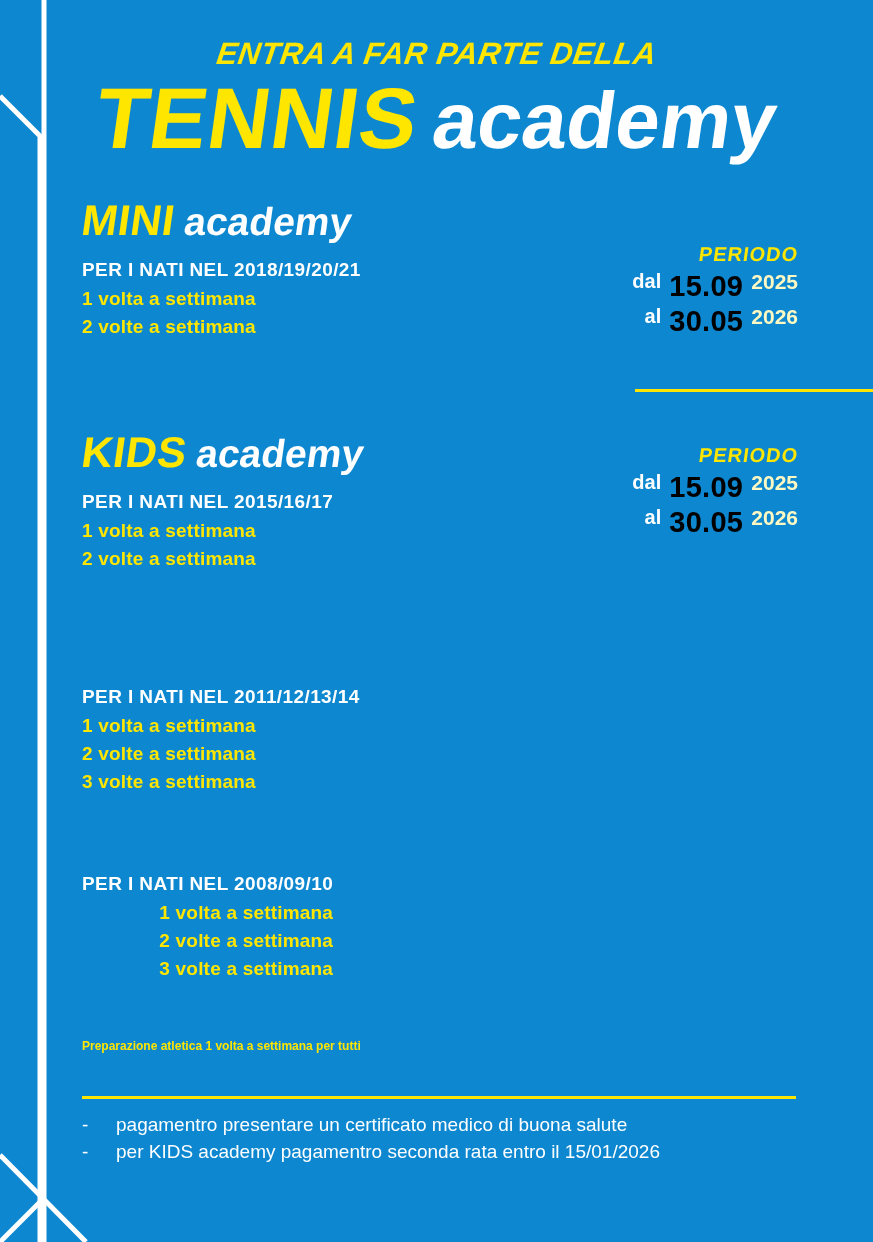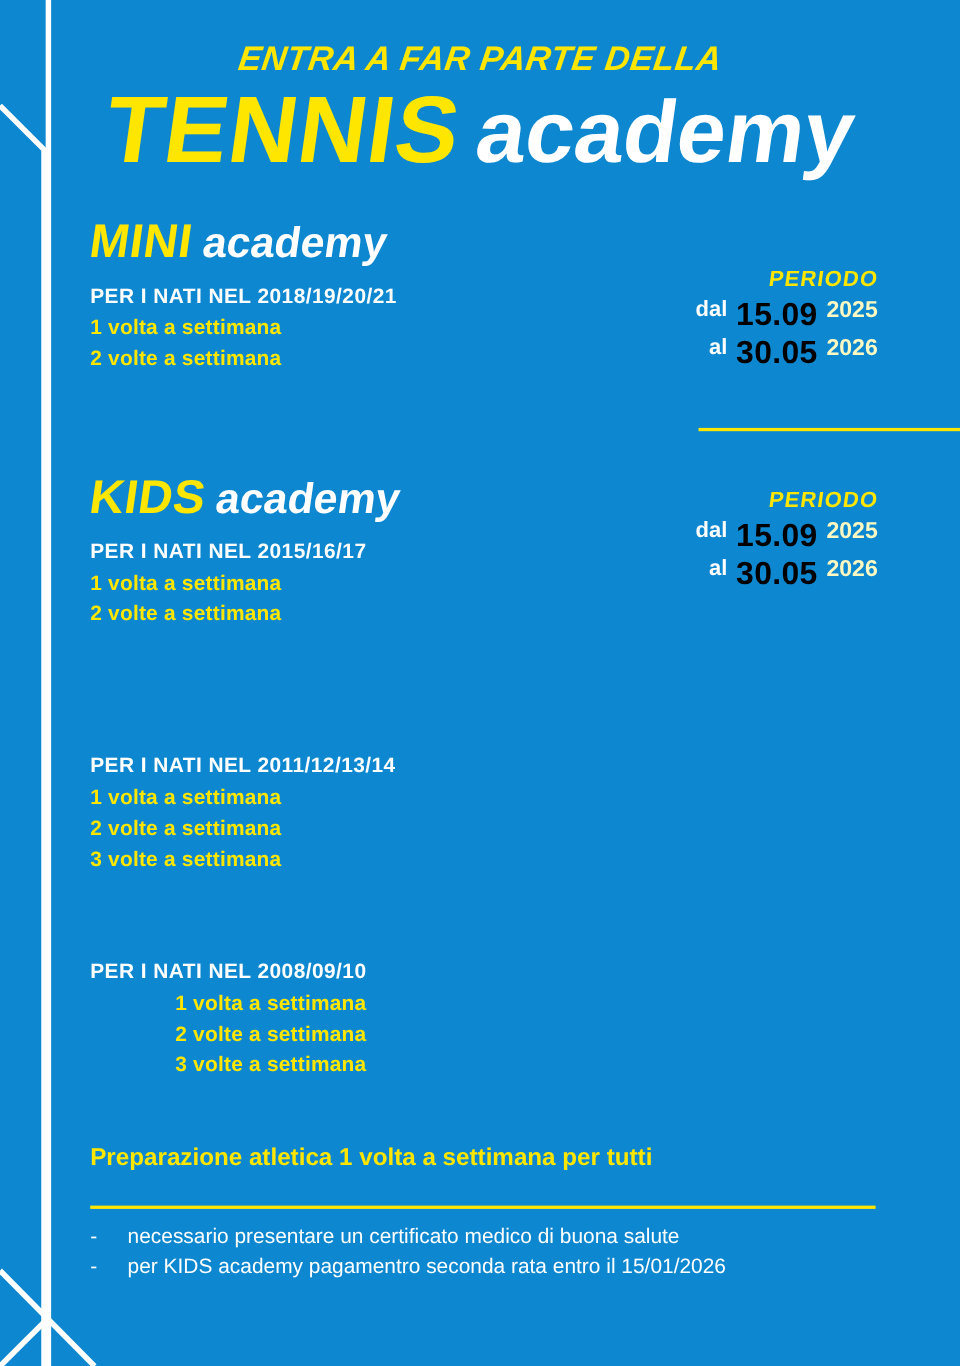--- a/index.html
+++ b/index.html
@@ -147,21 +147,21 @@
   .divider {
     position: absolute;
     height: 3px;
     background: #ffe600;
   }
 
   .note-athletic {
     position: absolute;
     left: 82px;
     color: #ffe600;
-    font-size: 22px;
+    font-size: 12px;
     font-weight: 700;
   }
 
   .footer-divider {
     position: absolute;
     left: 82px;
     width: 714px;
     height: 3px;
     background: #ffe600;
   }
@@ -270,21 +270,21 @@
     <div class="opt">3 volte a settimana</div>
   </div>
 
   <div class="note-athletic" style="top:1039px;">Preparazione atletica 1 volta a settimana per tutti</div>
 
   <div class="footer-divider" style="top:1096px;"></div>
 
   <div class="footnotes" style="top:1114px;">
     <div class="footnote">
       <span class="dash">-</span>
-      <span>necessario presentare un certificato medico di buona salute</span>
+      <span>pagamentro presentare un certificato medico di buona salute</span>
     </div>
     <div class="footnote">
       <span class="dash">-</span>
       <span>per KIDS academy pagamentro seconda rata entro il 15/01/2026</span>
     </div>
   </div>
 
 </div>
 
 </body></html>

